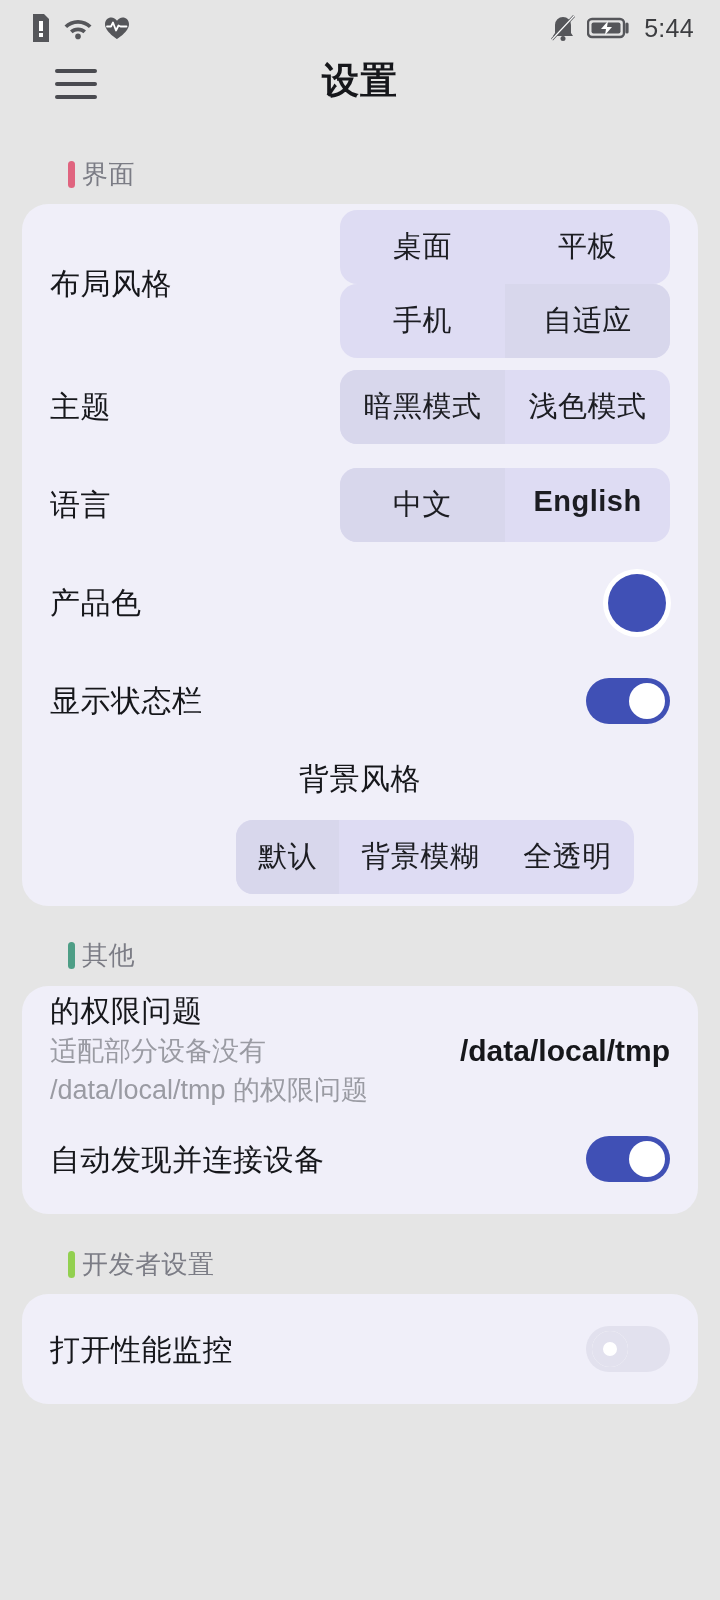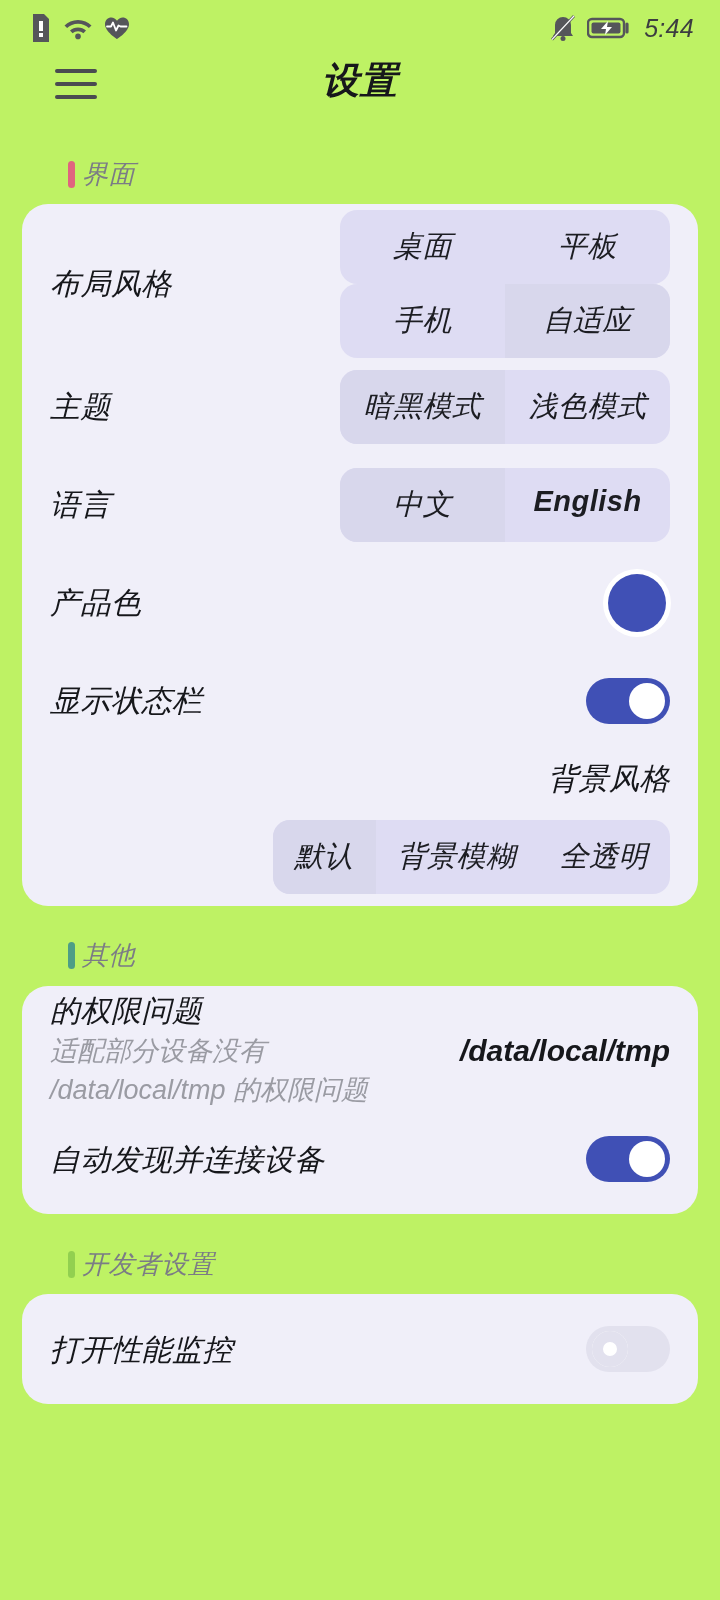--- a/index.html
+++ b/index.html
@@ -9,22 +9,21 @@
     height: 1600px;
     background: #fcfcfd;
     font-family: "Liberation Sans", "DejaVu Sans", sans-serif;
     overflow: hidden;
   }
 
   .screen {
     width: 720px;
     height: 1600px;
     position: relative;
-    background: #bef264;
-    font-style: italic;
+    background: #e5e5e5;
   }
 
   
   .status-bar {
     height: 56px;
     display: flex;
     align-items: center;
     justify-content: space-between;
     padding: 0 26px 0 30px;
   }
@@ -166,21 +165,21 @@
     flex-direction: column;
     gap: 0;
   }
   .seg-grid .seg-item { flex: 1 1 50%; }
 
   .seg-theme   { width: 330px; }
   .seg-lang    { width: 330px; }
 
   .bg-style-row {
     flex-direction: column;
-    align-items: flex-end;
+    align-items: center;
     padding: 0 28px 6px 28px;
   }
   .bg-style-row .row-label { padding: 10px 0 22px 0; }
   .seg-bg {
     margin-left: 150px;
     border-radius: 17px;
   }
   .seg-bg .seg-item { padding: 17px 22px; }
 
   

